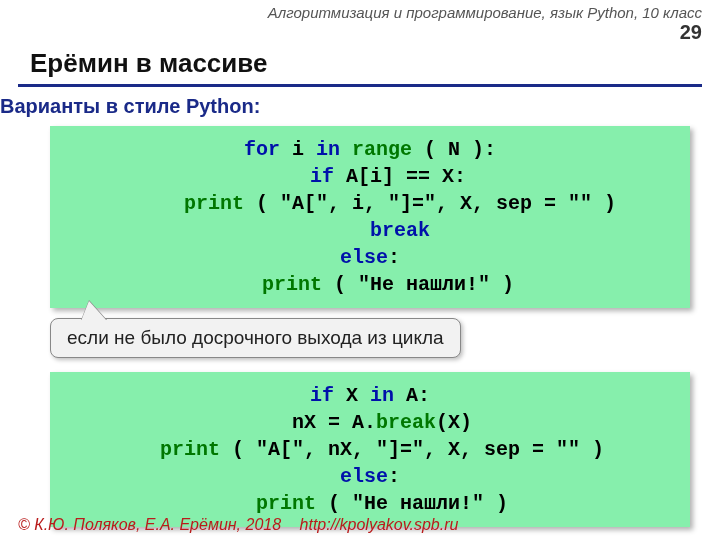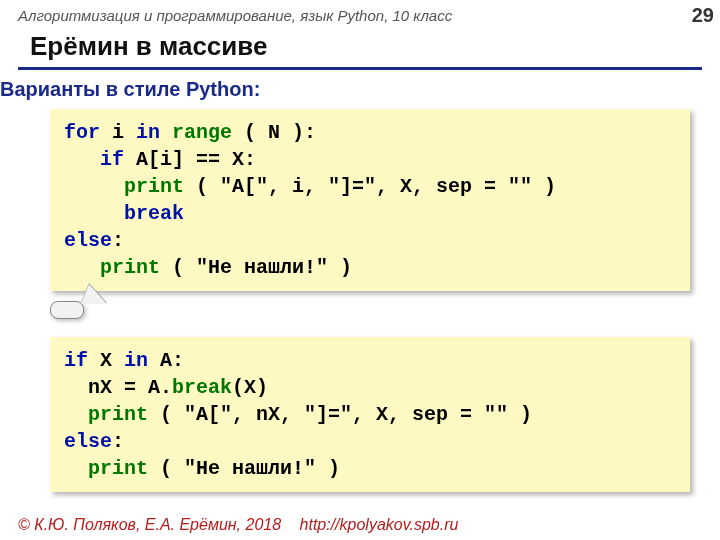--- a/index.html
+++ b/index.html
@@ -7,25 +7,26 @@
     width: 720px;
     height: 540px;
     background: #fff;
     font-family: Arial, Helvetica, sans-serif;
     position: relative;
     overflow: hidden;
   }
   .header-bar {
     display: flex;
     justify-content: space-between;
-    align-items: center;
-    padding: 4px 6px 2px 18px;
+    align-items: flex-end;
+    padding: 4px 18px 2px 18px;
     font-style: italic;
     color: #555;
     font-size: 15px;
+    flex-direction: column;
   }
   .slide-number {
     font-style: normal;
     font-weight: bold;
     color: #333;
     font-size: 20px;
   }
   .title {
     font-size: 26px;
     font-weight: bold;
@@ -36,30 +37,31 @@
     border-bottom: 3px solid #1a2a88;
     margin: 0 18px 8px 18px;
   }
   .subtitle {
     color: #1a2a88;
     font-weight: bold;
     font-size: 20px;
     margin-bottom: 8px;
   }
   .code-box {
-    background: #fef9c3;
+    background: #86efac;
     margin: 0 30px 10px 50px;
     padding: 10px 14px;
     font-family: "Courier New", monospace;
     font-size: 20px;
     font-weight: bold;
     line-height: 1.35;
     box-shadow: 3px 3px 5px rgba(0,0,0,0.3);
     white-space: pre;
     color: #000;
+    text-align: center;
   }
   .kw { color: #0011aa; }
   .fn { color: #007700; }
   .tx { color: #000; }
   .callout-wrap {
     position: relative;
     margin: 8px 0 14px 50px;
   }
   .callout {
     display: inline-block;
@@ -108,20 +110,21 @@
 <div class="code-box"><span class="kw">for</span><span class="tx"> i </span><span class="kw">in</span><span class="tx"> </span><span class="fn">range</span><span class="tx"> ( N ):</span>
 <span class="tx">   </span><span class="kw">if</span><span class="tx"> A[i] == X:</span>
 <span class="tx">     </span><span class="fn">print</span><span class="tx"> ( "A[", i, "]=", X, sep = "" )</span>
 <span class="tx">     </span><span class="kw">break</span>
 <span class="kw">else</span><span class="tx">:</span>
 <span class="tx">   </span><span class="fn">print</span><span class="tx"> ( "Не нашли!" )</span></div>
 
 <div class="callout-wrap">
   <div class="callout">
     <div class="callout-tail"></div>
+    <span>если не было досрочного выхода из цикла</span>
   </div>
 </div>
 
 <div class="code-box"><span class="kw">if</span><span class="tx"> X </span><span class="kw">in</span><span class="tx"> A:</span>
 <span class="tx">  nX = A.</span><span class="fn">break</span><span class="tx">(X)</span>
 <span class="tx">  </span><span class="fn">print</span><span class="tx"> ( "A[", nX, "]=", X, sep = "" )</span>
 <span class="kw">else</span><span class="tx">:</span>
 <span class="tx">  </span><span class="fn">print</span><span class="tx"> ( "Не нашли!" )</span></div>
 
 <div class="footer">

